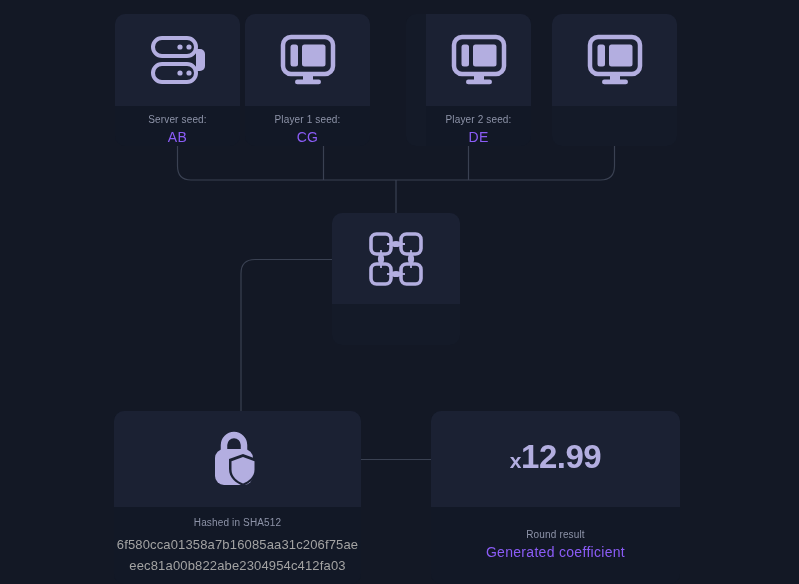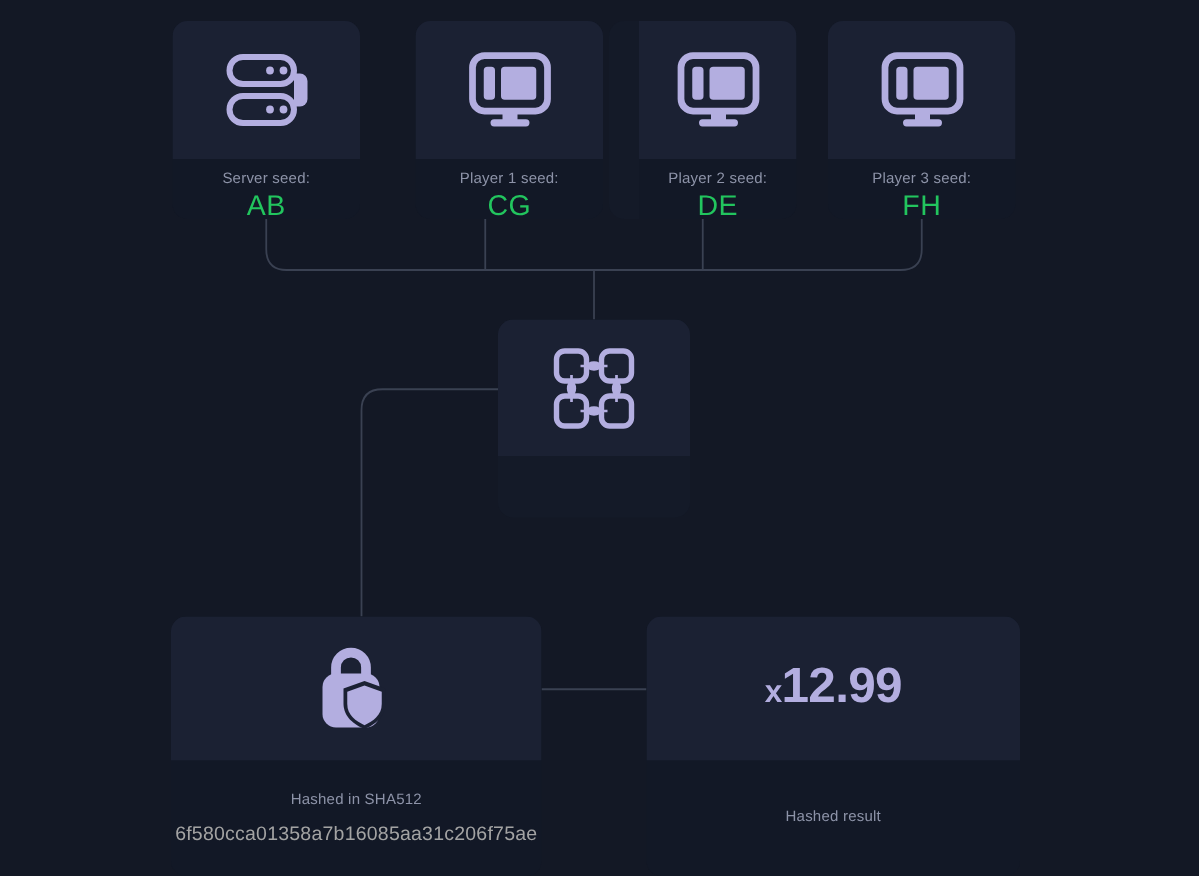--- a/index.html
+++ b/index.html
@@ -69,33 +69,33 @@
   .card-label {
     font-size: 10px;
     color: #8d93a8;
     letter-spacing: 0.15px;
     line-height: 13px;
     text-align: center;
     white-space: nowrap;
   }
 
   .card-value {
-    font-size: 19px;
-    color: #22c55e;
+    font-size: 14px;
+    color: #8b5cf6;
     line-height: 17px;
     text-align: center;
     letter-spacing: 0.3px;
   }
 
   
   .seed-card { width: 125px; height: 132px; top: 14px; }
   .seed-card .card-icon { height: 92px; }
 
   #card-server   { left: 115px; }
-  #card-player1  { left: 277px; justify-content: space-between; }
+  #card-player1  { left: 245px; justify-content: space-between; }
   #card-player2  { left: 406px; padding-left: 20px; }
   #card-player3  { left: 552px; }
 
   
   #card-combined {
     left: 332px;
     top: 213px;
     width: 128px;
     height: 132px;
   }
@@ -227,24 +227,20 @@
   <div class="card seed-card" id="card-player3">
     <div class="card-icon">
       <svg class="icon-svg" width="58" height="56" viewBox="0 0 58 56">
         <rect x="4" y="5" width="50" height="37" rx="8" stroke="#b3aee0" stroke-width="4.5" fill="none"></rect>
         <rect x="11.5" y="12.5" width="7.5" height="22" rx="2.5" fill="#b3aee0"></rect>
         <rect x="23" y="12.5" width="23.5" height="22" rx="2.5" fill="#b3aee0"></rect>
         <rect x="24" y="42" width="10" height="7" fill="#b3aee0"></rect>
         <rect x="16" y="47.5" width="26" height="4.8" rx="2.4" fill="#b3aee0"></rect>
       </svg>
     </div>
-    <div class="card-body">
-      <div class="card-label">Player 3 seed:</div>
-      <div class="card-value">FH</div>
-    </div>
   </div>
 
   <div class="card" id="card-combined">
     <div class="card-icon">
       <svg class="icon-svg" width="58" height="58" viewBox="0 0 58 58">
         <g stroke="#b3aee0" stroke-width="1.8">
           <line x1="20" y1="14" x2="38" y2="14"></line>
           <line x1="20" y1="44" x2="38" y2="44"></line>
           <line x1="14" y1="20" x2="14" y2="38"></line>
           <line x1="44" y1="20" x2="44" y2="38"></line>
@@ -272,28 +268,30 @@
         <rect x="6" y="21" width="38" height="36" rx="9" fill="#b3aee0"></rect>
         <path d="M34 26 l14 5 v10 c0 9 -7 14 -14 17 c-7 -3 -14 -8 -14 -17 V31 z" fill="#1b2133"></path>
         <path d="M34 29 l11.5 4.2 v8.2 c0 7.4 -5.8 11.6 -11.5 14.1
                  c-5.7 -2.5 -11.5 -6.7 -11.5 -14.1 V33.2 z" fill="#b3aee0"></path>
       </svg>
     </div>
     <div class="card-body">
       <div class="card-label">Hashed in SHA512</div>
       <div class="hash-lines">
         <div class="hash-line">6f580cca01358a7b16085aa31c206f75ae</div>
+        <div class="hash-line">eec81a00b822abe2304954c412fa03</div>
       </div>
     </div>
   </div>
 
   <div class="card" id="card-result">
     <div class="card-icon">
       <div class="coef">
         <span class="x">x</span><span>12.99</span>
       </div>
     </div>
     <div class="card-body">
-      <div class="card-label">Hashed result</div>
+      <div class="card-label">Round result</div>
+      <div class="card-value">Generated coefficient</div>
     </div>
   </div>
 
 </div>
 
 </body></html>

